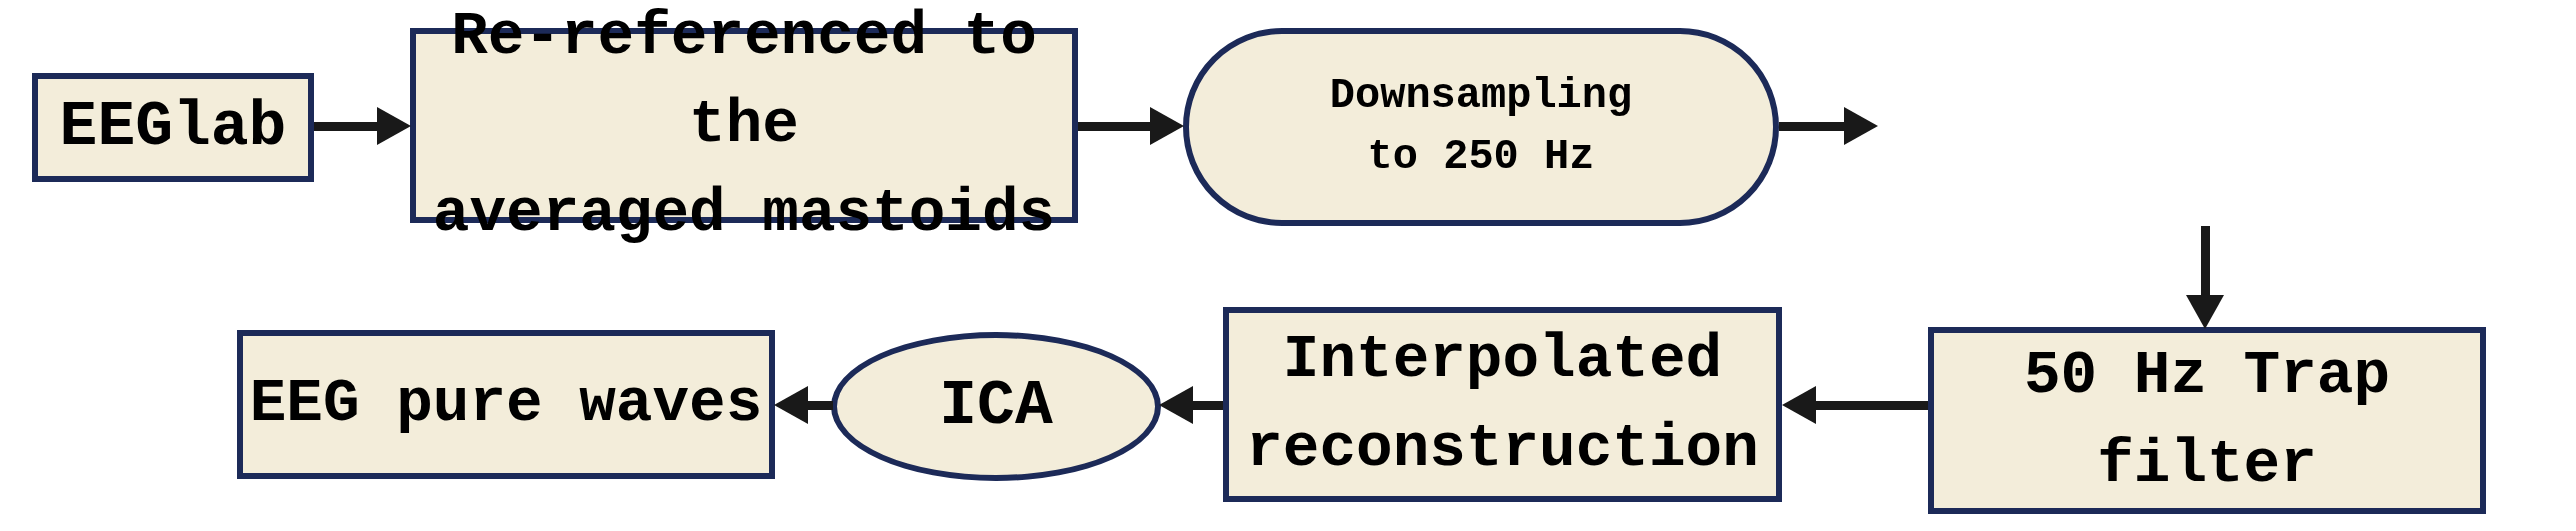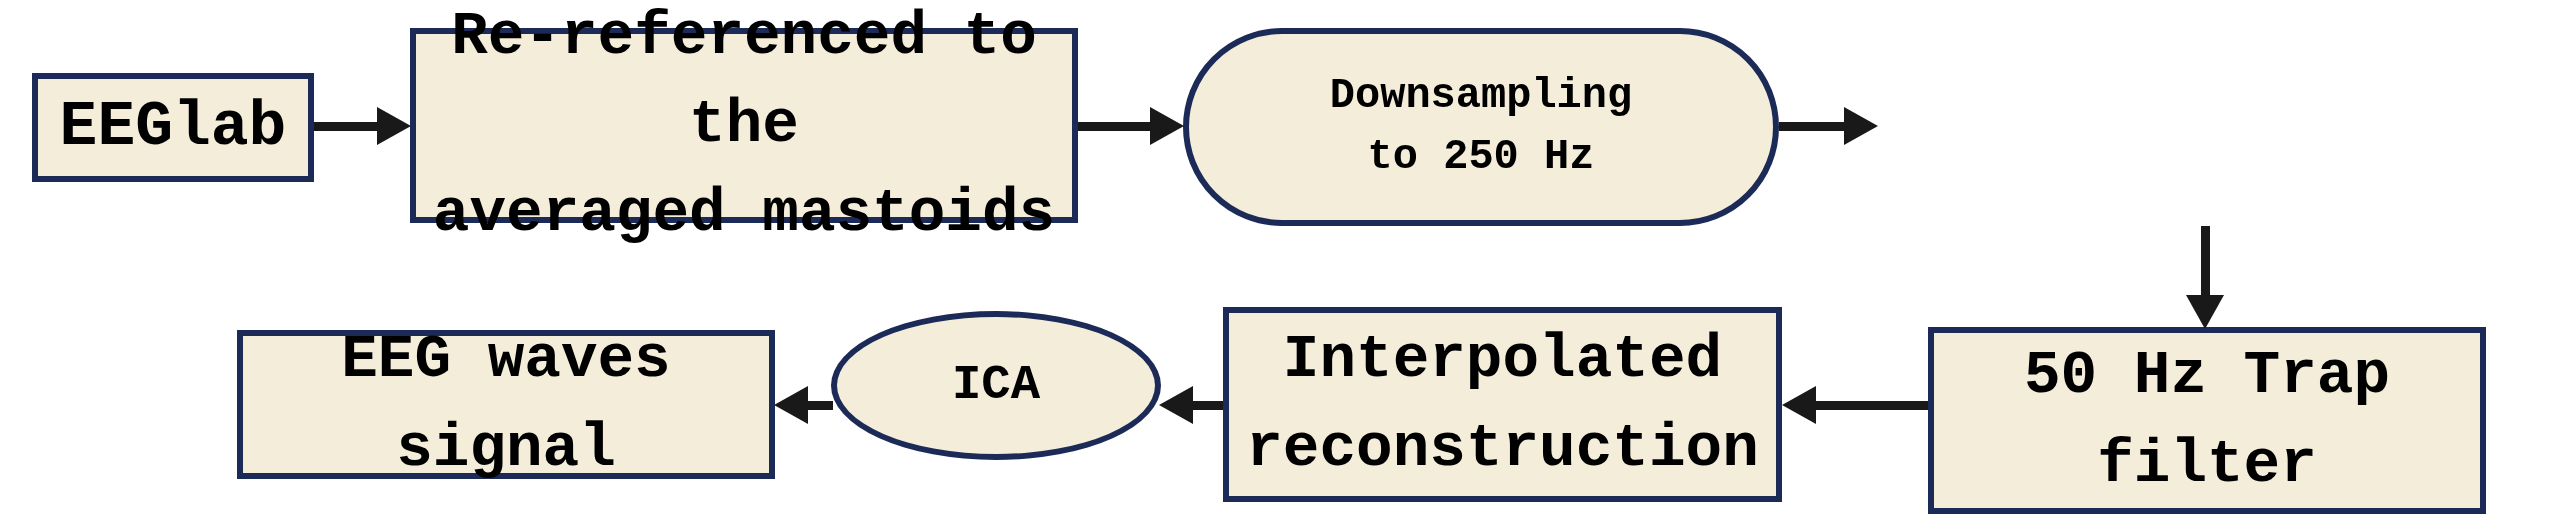--- a/index.html
+++ b/index.html
@@ -74,23 +74,23 @@
 
   <div class="node stadium" style="left:1183px; top:28px; width:596px; height:198px; font-size:42px;">Downsampling
 to 250 Hz</div>
 
 
   <div class="node" style="left:1928px; top:327px; width:558px; height:187px; font-size:61px;">50 Hz Trap filter</div>
 
   <div class="node" style="left:1223px; top:307px; width:559px; height:195px; font-size:61px;">Interpolated
 reconstruction</div>
 
-  <div class="node ellipse" style="left:831px; top:311px; width:330px; height:149px; font-size:49px;">ICA</div>
+  <div class="node ellipse" style="left:831px; top:332px; width:330px; height:149px; font-size:63px;">ICA</div>
 
-  <div class="node" style="left:237px; top:330px; width:538px; height:149px; font-size:61px;">EEG waves signal</div>
+  <div class="node" style="left:237px; top:330px; width:538px; height:149px; font-size:61px;">EEG pure waves</div>
 
   <div>
     <div class="shaft" style="left:314px; top:122px; width:65px; height:8.5px;"></div>
     <div class="head right" style="left:377px; top:107px;"></div>
   </div>
 
   <div>
     <div class="shaft" style="left:1078px; top:122px; width:74px; height:8.5px;"></div>
     <div class="head right" style="left:1150px; top:107px;"></div>
   </div>

